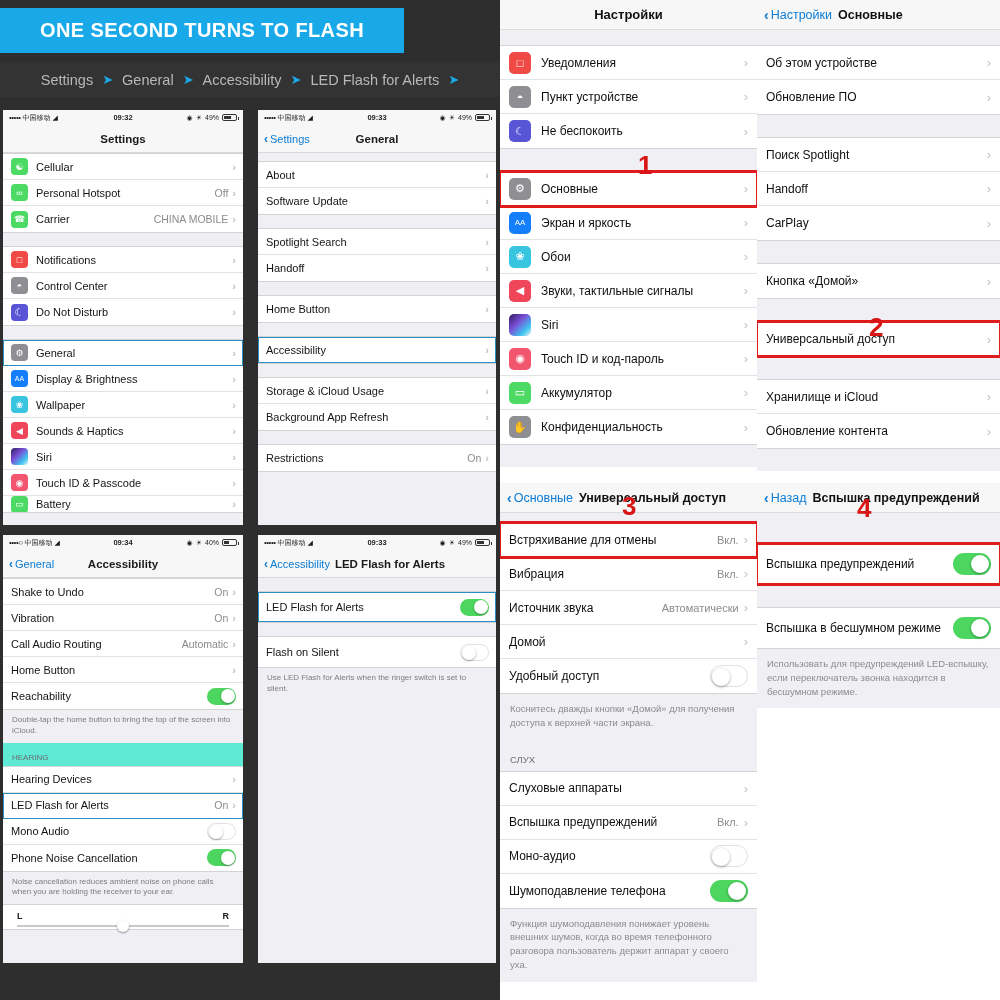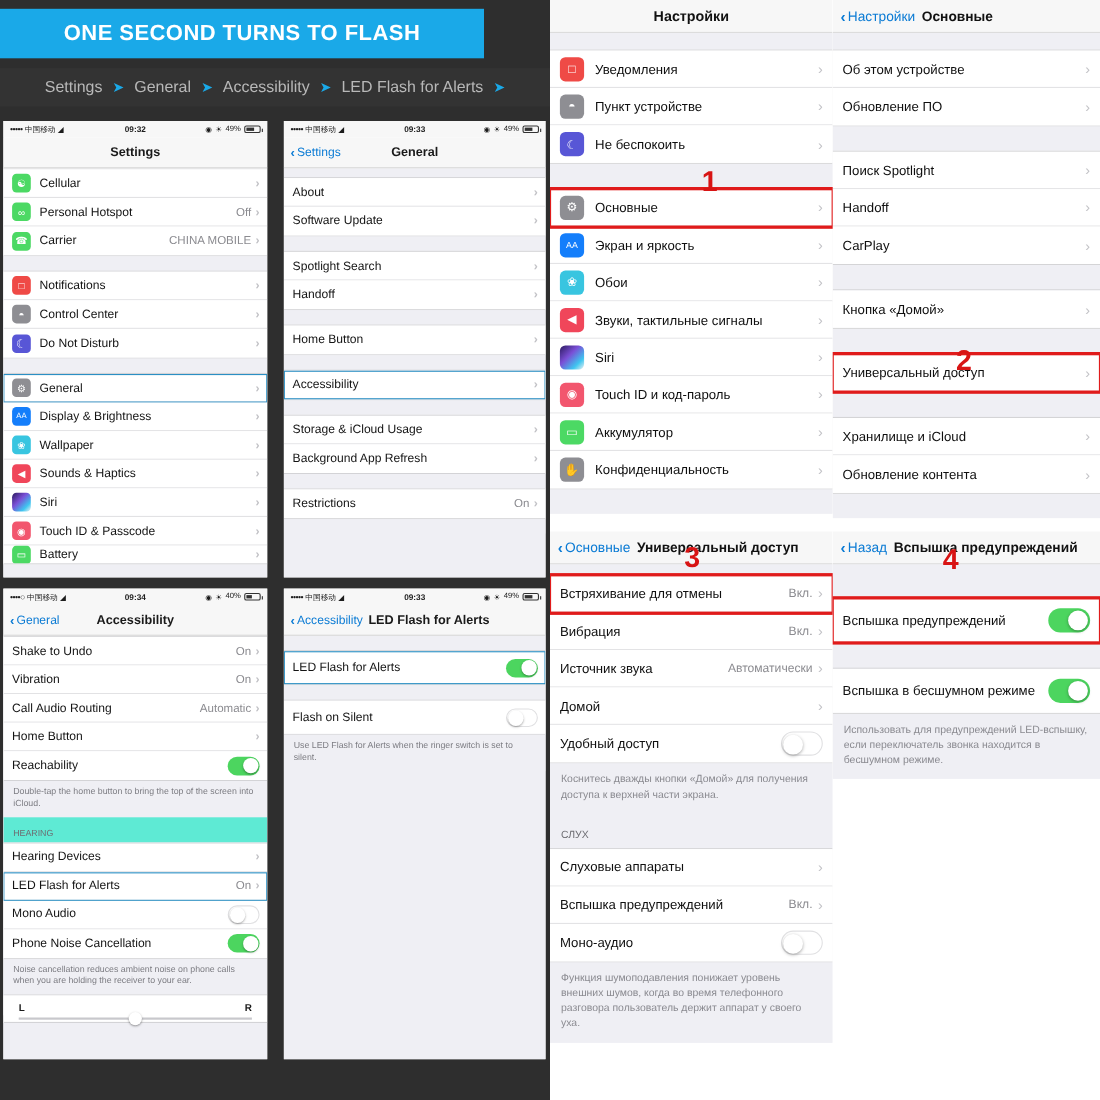--- a/index.html
+++ b/index.html
@@ -9,21 +9,21 @@
     background: #fff; overflow: hidden;
   }
   .page { position: relative; width: 1000px; height: 1000px; }
 
   
   .left-half {
     position: absolute; left: 0; top: 0; width: 500px; height: 1000px;
     background: #2e2e2e;
   }
   .banner {
-    position: absolute; left: 0; top: 8px; width: 440px; height: 45px;
+    position: absolute; left: 0; top: 8px; width: 404px; height: 45px;
     background: #1aa9e8; display: flex; align-items: center; justify-content: center;
   }
   .banner-title {
     color: #ffffff; font-size: 20px; font-weight: bold; letter-spacing: .4px;
   }
   .breadcrumb {
     position: absolute; left: 0; top: 62px; width: 500px; height: 35px;
     display: flex; align-items: center; justify-content: center; gap: 9px;
     background: #333333;
   }
@@ -758,20 +758,26 @@
             <span class="r-row-label">Вспышка предупреждений</span>
             <span class="r-row-value">Вкл.</span>
             <span class="r-chev">›</span>
           </div>
           <div class="r-row">
             <span class="r-row-label">Моно-аудио</span>
             <span class="r-toggle off">
                 <span class="knob"></span>
               </span>
           </div>
+          <div class="r-row">
+            <span class="r-row-label">Шумоподавление телефона</span>
+            <span class="r-toggle on">
+                <span class="knob"></span>
+              </span>
+          </div>
         </div>
         <div class="r-footnote">Функция шумоподавления понижает уровень внешних шумов, когда во время телефонного разговора пользователь держит аппарат у своего уха.</div>
       </div>
       <div class="step-num" style="left:122px; top:8px;">3</div>
     </div>
 
     <div class="rpanel r-br">
       <div class="r-nav">
         <div class="r-back">
           <span class="chev">‹</span>

